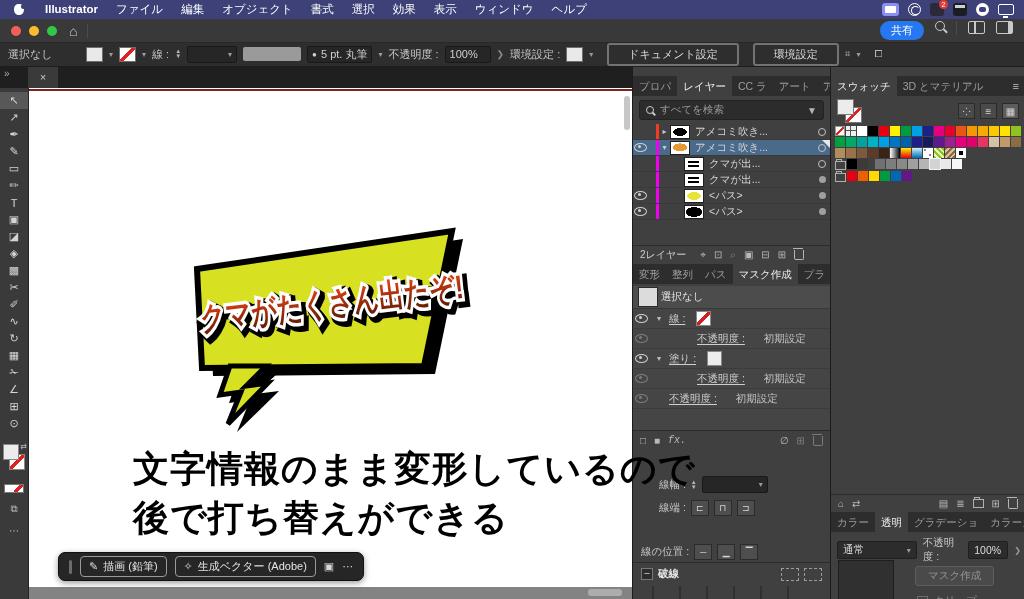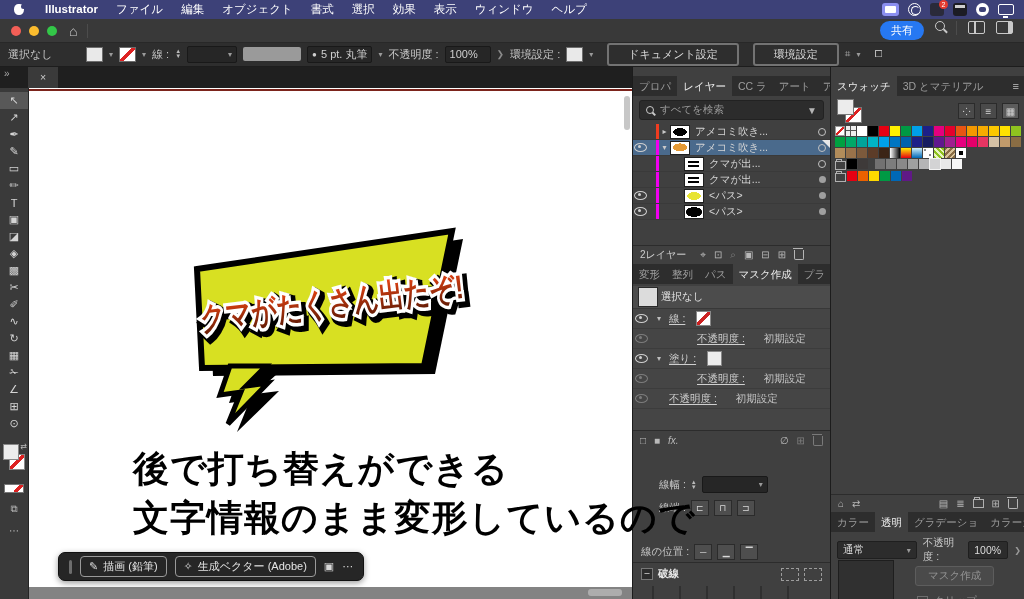--- a/index.html
+++ b/index.html
@@ -358,22 +358,22 @@
       <span class="ctx-icn">▣</span>
       <span class="ctx-icn">⋯</span>
     </div>
 
     <div class="paste-strip">
       <span class="hthumb"></span>
     </div>
   </div>
 
   <div class="annotation">
+    <div>文字情報のまま変形しているので</div>
     <div>後で打ち替えができる</div>
-    <div>文字情報のまま変形しているので</div>
   </div>
 
   <div class="rpanels">
 
     <div class="colA">
       <div class="tabrow" style="top:10px;">
           <span class="tab">プロパ</span>
           <span class="tab active">レイヤー</span>
           <span class="tab">CC ラ</span>
           <span class="tab">アート</span>
@@ -519,21 +519,21 @@
               </span>
               <span class="exp"></span>
               <span class="lbl">不透明度 :</span>
               <span class="val">初期設定</span>
             </div>
           </div>
       </div>
       <div class="panel-foot" style="top:366px;border-top:none;">
         <span class="pf-icn">□</span>
         <span class="pf-icn">■</span>
-        <span class="pf-icn" style="font-style:italic;">fx.</span>
+        <span class="pf-icn" style="font-style:italic;font-family:Liberation Mono, monospace;">fx.</span>
         <span class="pf-icn" style="margin-left:auto;">∅</span>
         <span class="pf-icn" style="opacity:.5;">⊞</span>
         <span class="icon-trash" style="opacity:.5;"></span>
       </div>
       <div class="srow" style="top:410px;left:26px;">
         <span>線幅 :</span>
         <span class="stepper">
             <span>▲</span>
             <span>▼</span>
           </span>

